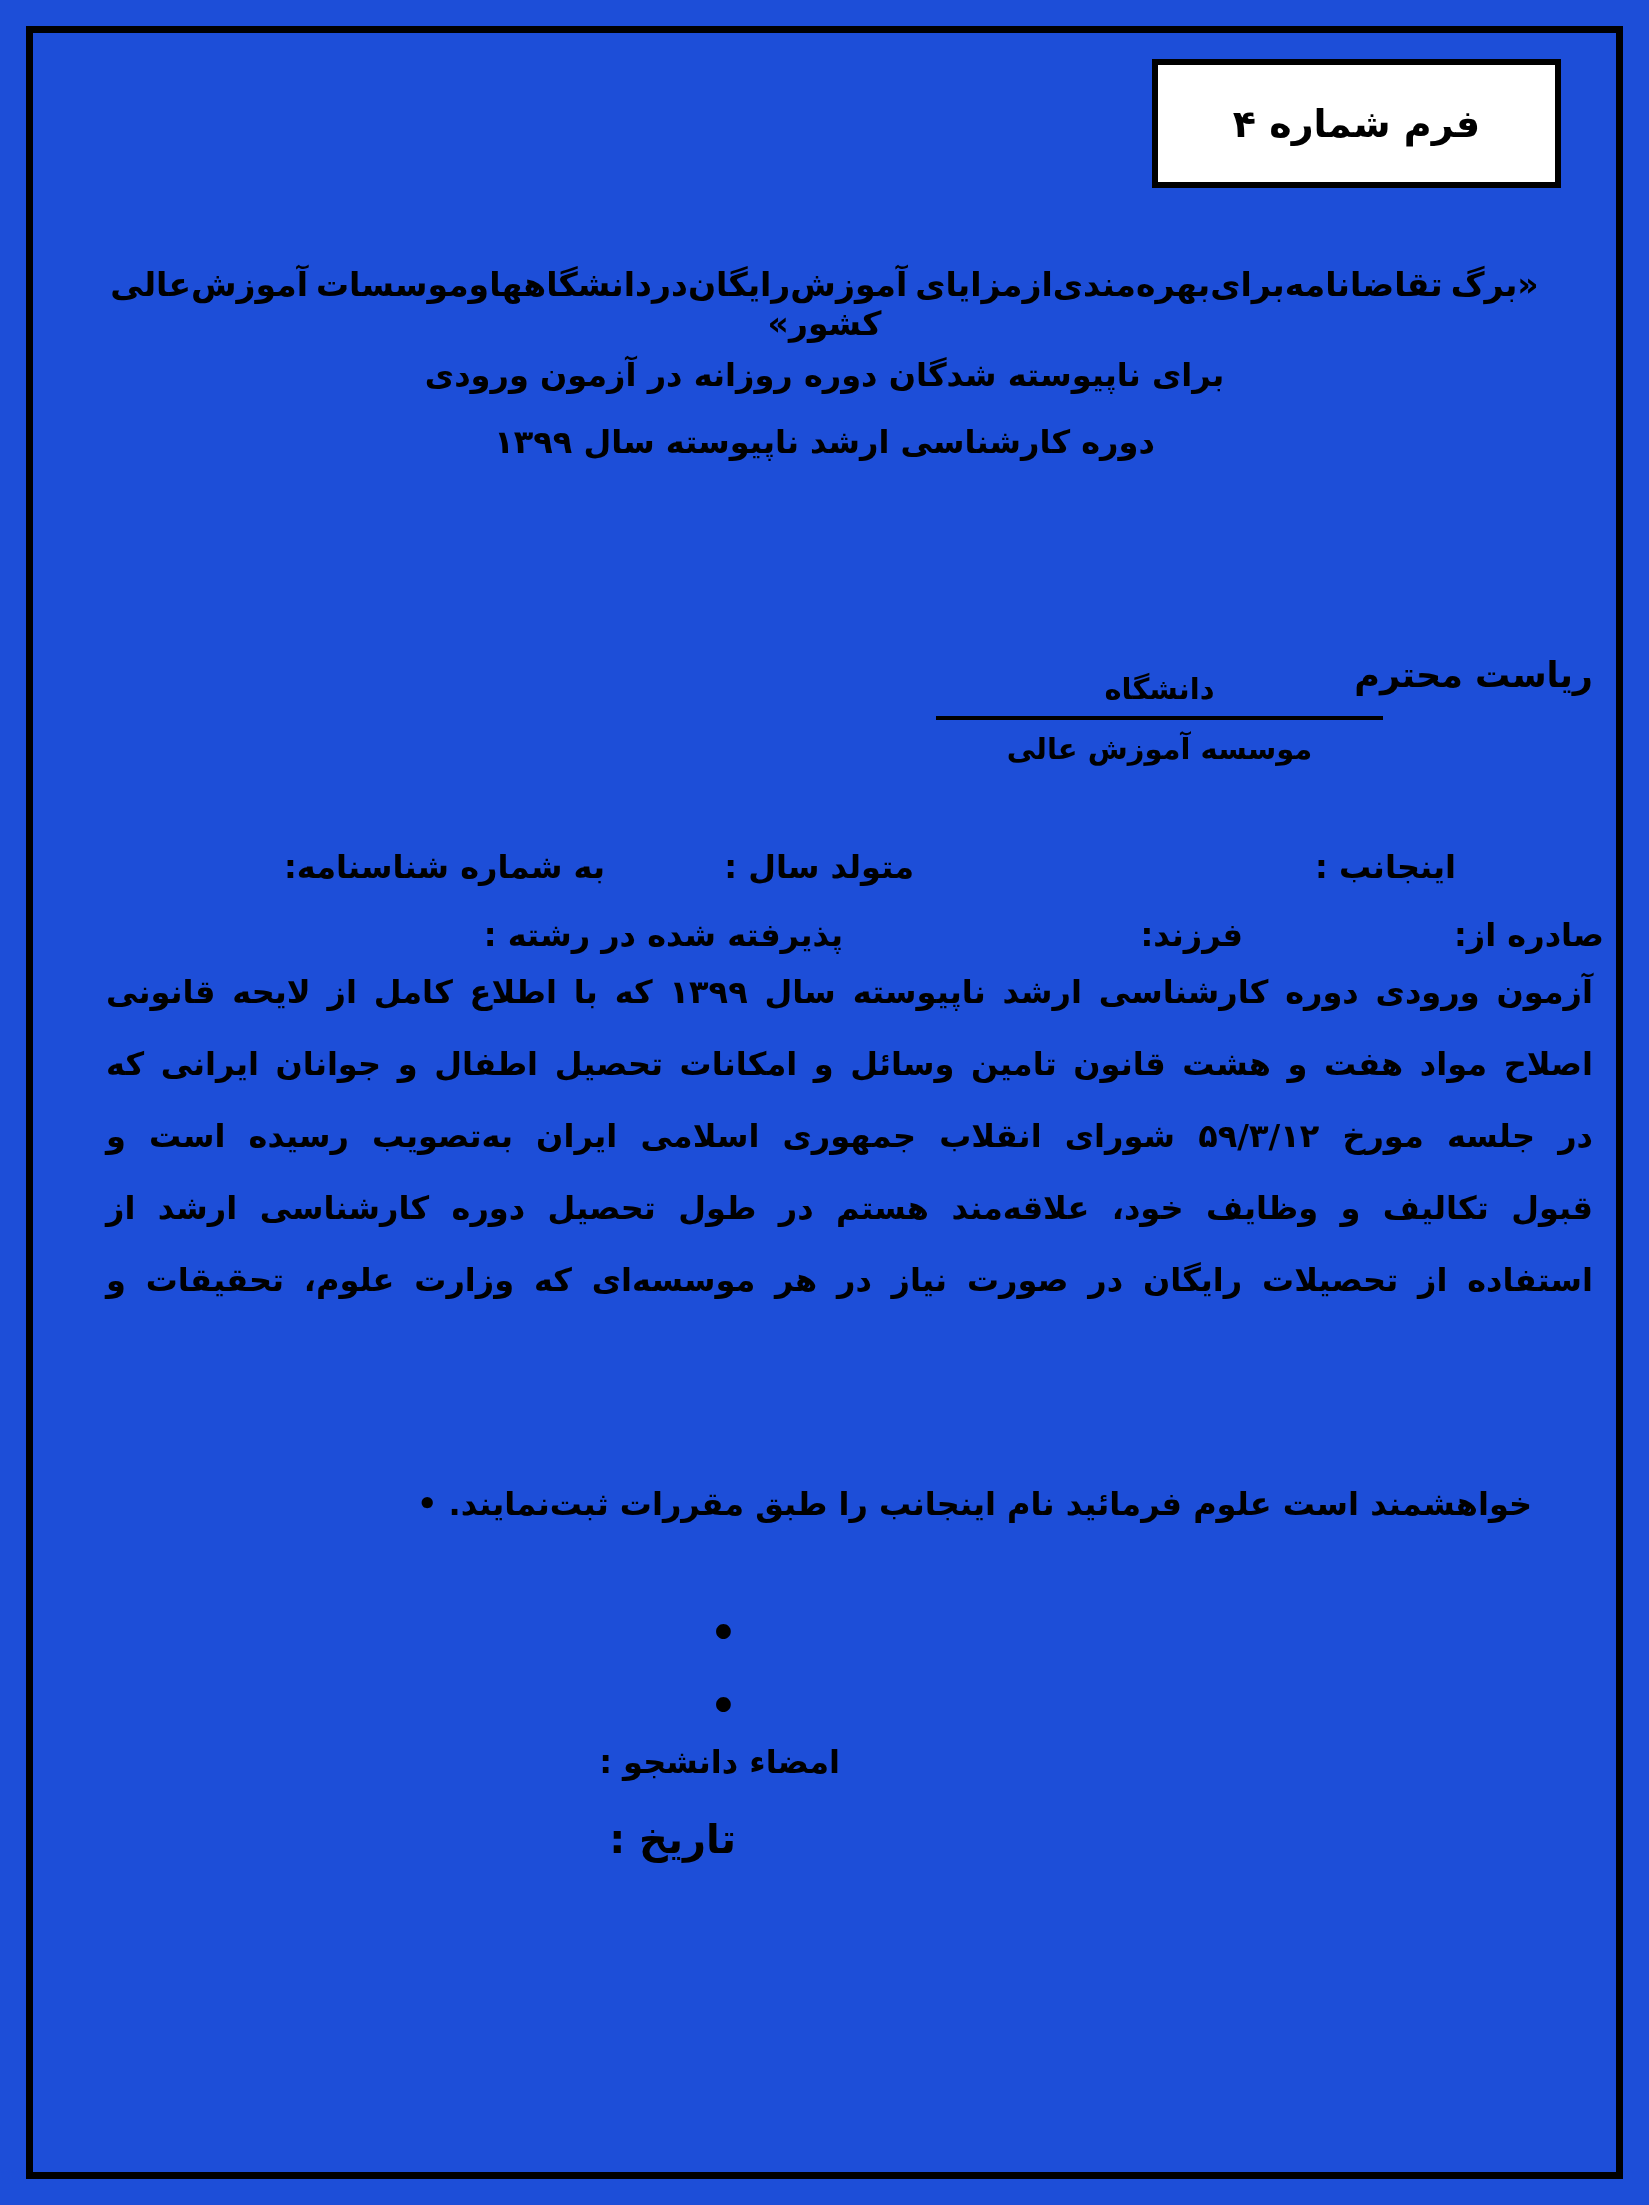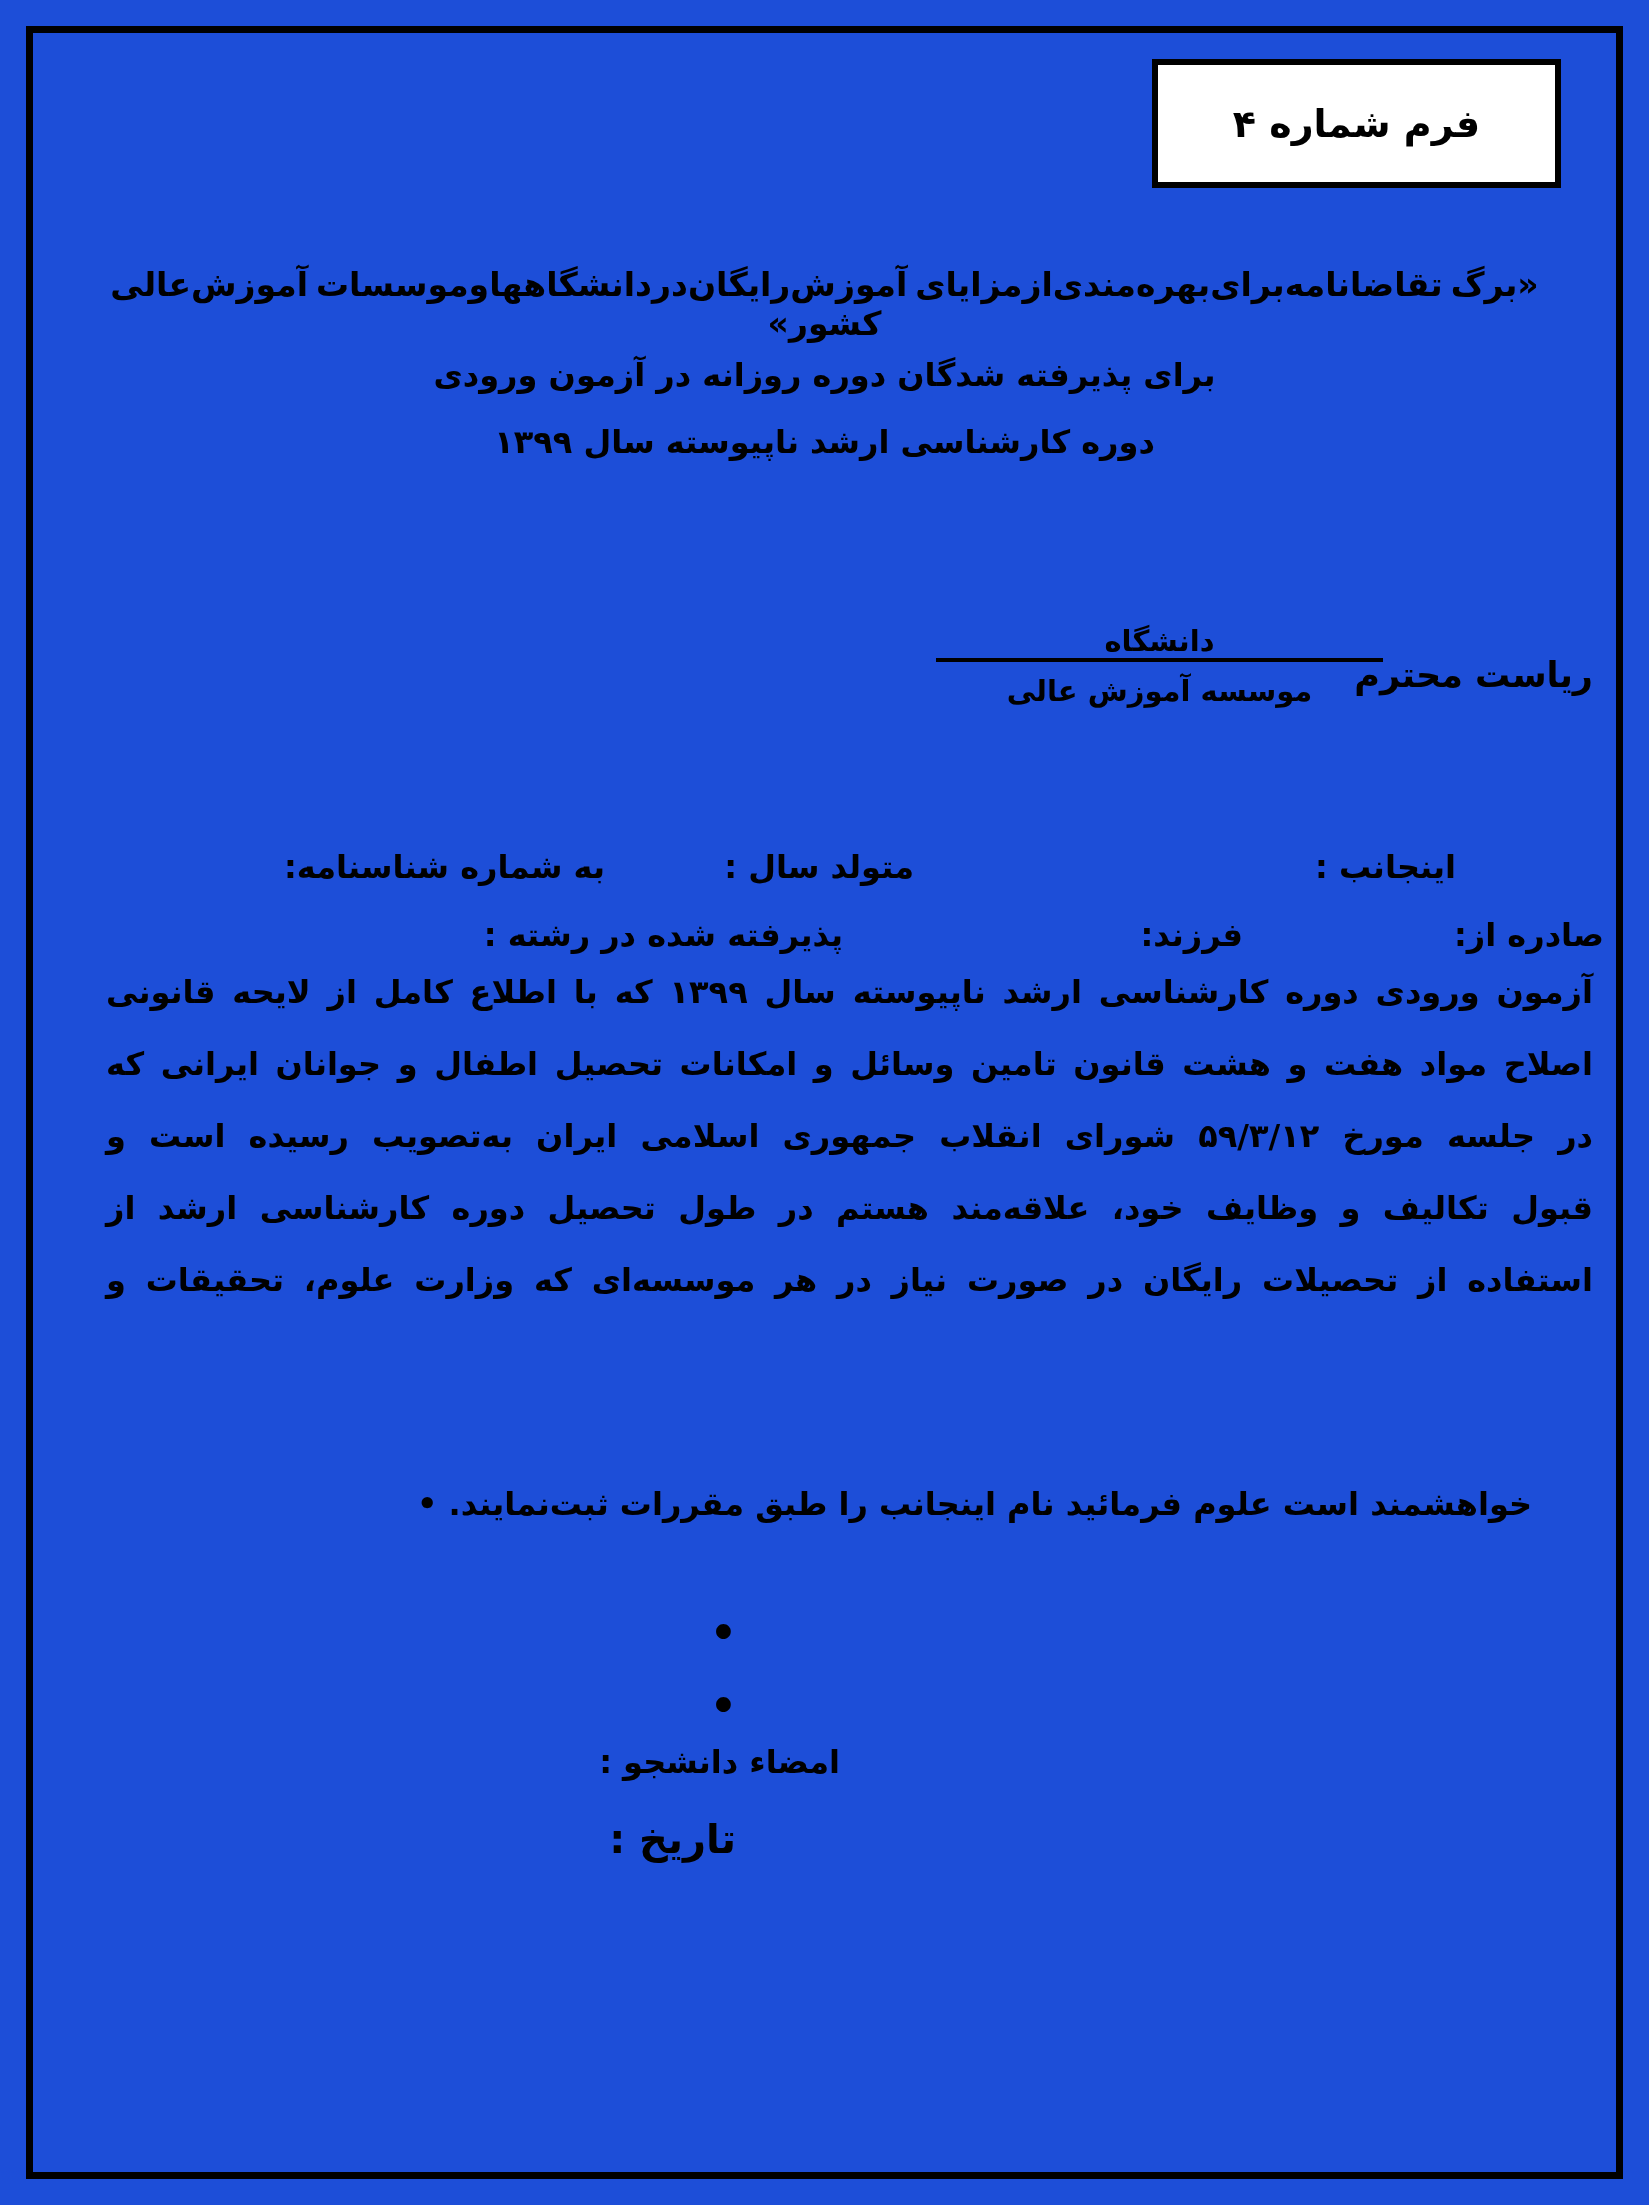--- a/index.html
+++ b/index.html
@@ -12,21 +12,21 @@
   .form-box{
     position:absolute;top:59px;right:88px;width:397px;height:117px;
     border:6.5px solid #000;display:flex;align-items:center;justify-content:center;
     font-size:38px;direction:rtl;background:#fff;
   }
   .title1{position:absolute;top:265px;left:51px;right:51px;text-align:center;direction:rtl;font-size:33px;word-spacing:-3.6px;}
   .title2{position:absolute;top:356px;left:51px;right:51px;text-align:center;direction:rtl;font-size:32px;}
   .title3{position:absolute;top:423px;left:51px;right:51px;text-align:center;direction:rtl;font-size:32px;}
   .salutation{position:absolute;top:655px;right:56px;font-size:35px;direction:rtl;white-space:nowrap;}
   .fraction{position:absolute;top:624px;right:266px;width:447px;text-align:center;direction:rtl;font-size:29px;}
-  .frac-top{}
+  .frac-top{padding-bottom:10px;margin-top:48px;}
   .frac-line{border-top:4.3px solid #000;height:0;}
   .frac-bottom{padding-top:11.6px;}
   .fld{position:absolute;font-size:32px;direction:rtl;white-space:nowrap;margin-top:28px;}
   #fld-inj{top:820px;right:193px}
   #fld-birth{top:820px;right:735px}
   #fld-id{top:820px;right:1044px}
   #fld-issued{top:888px;right:45px}
   #fld-child{top:888px;right:406px}
   #fld-major{top:888px;right:806px}
   .body-par{position:absolute;top:956px;left:58px;right:56px;direction:rtl;font-size:32px;}
@@ -43,21 +43,21 @@
 <body>
 
 <div class="page">
   <div class="page-border"></div>
 
   <div class="form-box">
     <span>فرم شماره ۴</span>
   </div>
 
   <div class="title1">«برگ تقاضانامه‌برای‌بهره‌مندی‌ازمزایای آموزش‌رایگان‌دردانشگاههاوموسسات آموزش‌عالی کشور»</div>
-  <div class="title2">برای پذیرفته شدگان دوره روزانه در آزمون ورودی</div>
+  <div class="title2">برای ناپیوسته شدگان دوره روزانه در آزمون ورودی</div>
   <div class="title3">دوره کارشناسی ارشد ناپیوسته سال ۱۳۹۹</div>
 
   <div class="salutation">ریاست محترم</div>
 
   <div class="fraction">
     <div class="frac-top">دانشگاه</div>
     <div class="frac-line"></div>
     <div class="frac-bottom">موسسه آموزش عالی</div>
   </div>
 

